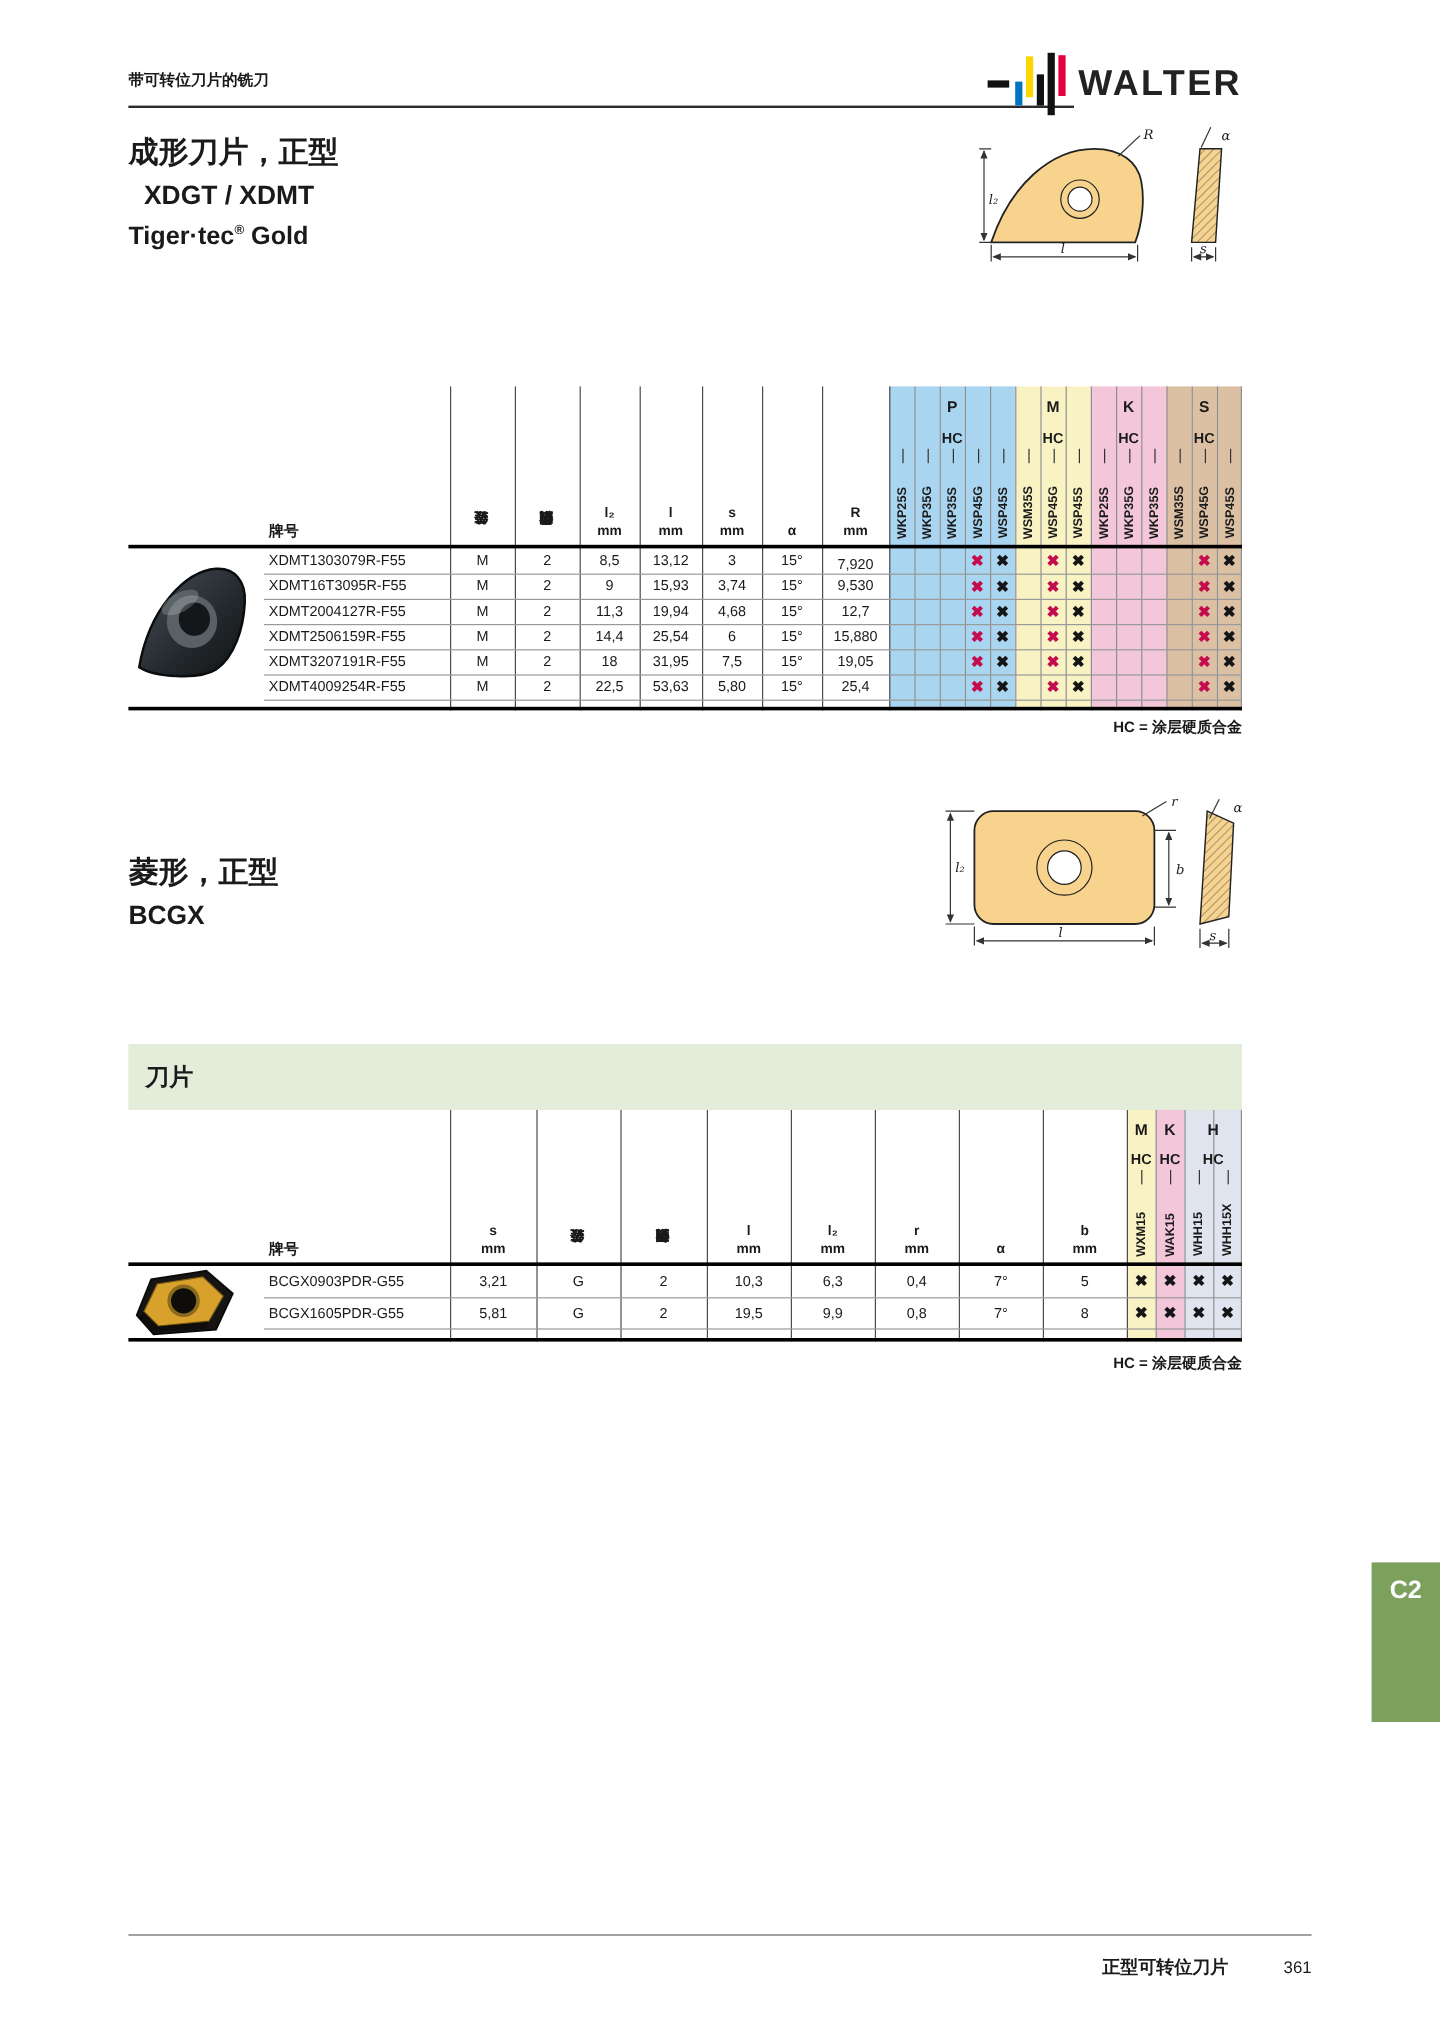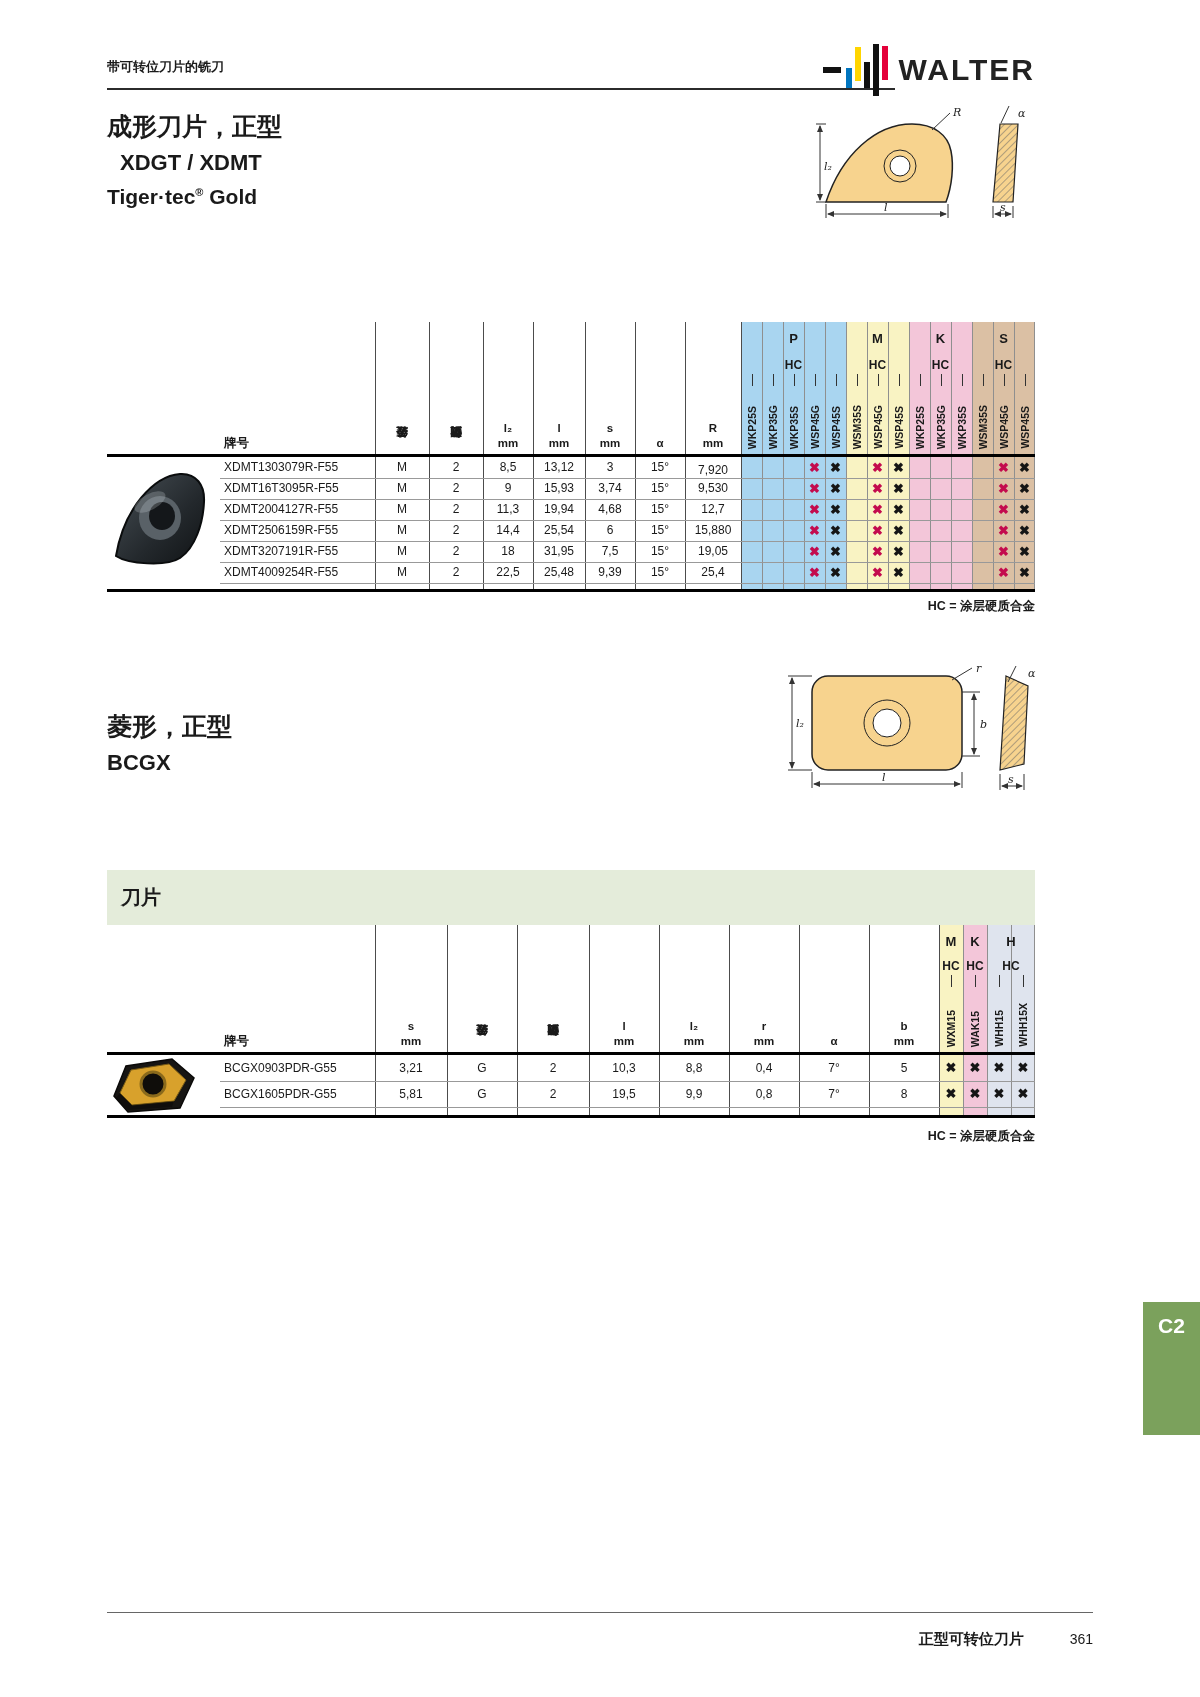--- a/index.html
+++ b/index.html
@@ -321,22 +321,22 @@
       <div class="mark" style="left: 718px; top: 219px; width: 21px; height: 21px; line-height: 21px; color: rgb(21, 21, 21);">✖</div>
       <div class="mark" style="left: 760px; top: 219px; width: 21px; height: 21px; line-height: 21px; color: rgb(195, 11, 78);">✖</div>
       <div class="mark" style="left: 781px; top: 219px; width: 21px; height: 21px; line-height: 21px; color: rgb(21, 21, 21);">✖</div>
       <div class="mark" style="left: 886px; top: 219px; width: 21px; height: 21px; line-height: 21px; color: rgb(195, 11, 78);">✖</div>
       <div class="mark" style="left: 907px; top: 219px; width: 21px; height: 21px; line-height: 21px; color: rgb(21, 21, 21);">✖</div>
       <div class="rsep" style="left: 113px; top: 240px; width: 815px;"></div>
       <div class="rname" style="left: 117px; top: 240px; width: 151px; height: 21px; line-height: 21px;">XDMT4009254R-F55</div>
       <div class="rcell" style="left: 268px; top: 240px; width: 54px; height: 21px; line-height: 21px;">M</div>
       <div class="rcell" style="left: 322px; top: 240px; width: 54px; height: 21px; line-height: 21px;">2</div>
       <div class="rcell" style="left: 376px; top: 240px; width: 50px; height: 21px; line-height: 21px;">22,5</div>
-      <div class="rcell" style="left: 426px; top: 240px; width: 52px; height: 21px; line-height: 21px;">25,48</div>
-      <div class="rcell" style="left: 478px; top: 240px; width: 50px; height: 21px; line-height: 21px;">9,39</div>
+      <div class="rcell" style="left: 426px; top: 240px; width: 52px; height: 21px; line-height: 21px;">53,63</div>
+      <div class="rcell" style="left: 478px; top: 240px; width: 50px; height: 21px; line-height: 21px;">5,80</div>
       <div class="rcell" style="left: 528px; top: 240px; width: 50px; height: 21px; line-height: 21px;">15°</div>
       <div class="rcell" style="left: 578px; top: 240px; width: 56px; height: 21px; line-height: 21px;">25,4</div>
       <div class="mark" style="left: 697px; top: 240px; width: 21px; height: 21px; line-height: 21px; color: rgb(195, 11, 78);">✖</div>
       <div class="mark" style="left: 718px; top: 240px; width: 21px; height: 21px; line-height: 21px; color: rgb(21, 21, 21);">✖</div>
       <div class="mark" style="left: 760px; top: 240px; width: 21px; height: 21px; line-height: 21px; color: rgb(195, 11, 78);">✖</div>
       <div class="mark" style="left: 781px; top: 240px; width: 21px; height: 21px; line-height: 21px; color: rgb(21, 21, 21);">✖</div>
       <div class="mark" style="left: 886px; top: 240px; width: 21px; height: 21px; line-height: 21px; color: rgb(195, 11, 78);">✖</div>
       <div class="mark" style="left: 907px; top: 240px; width: 21px; height: 21px; line-height: 21px; color: rgb(21, 21, 21);">✖</div>
       <div class="rsep" style="left: 113px; top: 261px; width: 815px;"></div>
       <div class="thick" style="left: 0px; top: 267px; width: 928px;"></div>
@@ -467,21 +467,21 @@
         <div>b</div>
         <div>mm</div>
       </div>
       <div class="nameh" style="left: 117px; top: 108px;">牌号</div>
       <div class="thick" style="left: 0px; top: 127px; width: 928px;"></div>
       <div class="rname" style="left: 117px; top: 130px; width: 151px; height: 26px; line-height: 26px;">BCGX0903PDR-G55</div>
       <div class="rcell" style="left: 268px; top: 130px; width: 72px; height: 26px; line-height: 26px;">3,21</div>
       <div class="rcell" style="left: 340px; top: 130px; width: 70px; height: 26px; line-height: 26px;">G</div>
       <div class="rcell" style="left: 410px; top: 130px; width: 72px; height: 26px; line-height: 26px;">2</div>
       <div class="rcell" style="left: 482px; top: 130px; width: 70px; height: 26px; line-height: 26px;">10,3</div>
-      <div class="rcell" style="left: 552px; top: 130px; width: 70px; height: 26px; line-height: 26px;">8,8</div>
+      <div class="rcell" style="left: 552px; top: 130px; width: 70px; height: 26px; line-height: 26px;">6,3</div>
       <div class="rcell" style="left: 622px; top: 130px; width: 70px; height: 26px; line-height: 26px;">0,4</div>
       <div class="rcell" style="left: 692px; top: 130px; width: 70px; height: 26px; line-height: 26px;">7°</div>
       <div class="rcell" style="left: 762px; top: 130px; width: 70px; height: 26px; line-height: 26px;">5</div>
       <div class="mark" style="left: 832px; top: 130px; width: 24px; height: 26px; line-height: 26px; color: rgb(21, 21, 21);">✖</div>
       <div class="mark" style="left: 856px; top: 130px; width: 24px; height: 26px; line-height: 26px; color: rgb(21, 21, 21);">✖</div>
       <div class="mark" style="left: 880px; top: 130px; width: 24px; height: 26px; line-height: 26px; color: rgb(21, 21, 21);">✖</div>
       <div class="mark" style="left: 904px; top: 130px; width: 24px; height: 26px; line-height: 26px; color: rgb(21, 21, 21);">✖</div>
       <div class="rsep" style="left: 113px; top: 156px; width: 815px;"></div>
       <div class="rname" style="left: 117px; top: 156px; width: 151px; height: 26px; line-height: 26px;">BCGX1605PDR-G55</div>
       <div class="rcell" style="left: 268px; top: 156px; width: 72px; height: 26px; line-height: 26px;">5,81</div>

